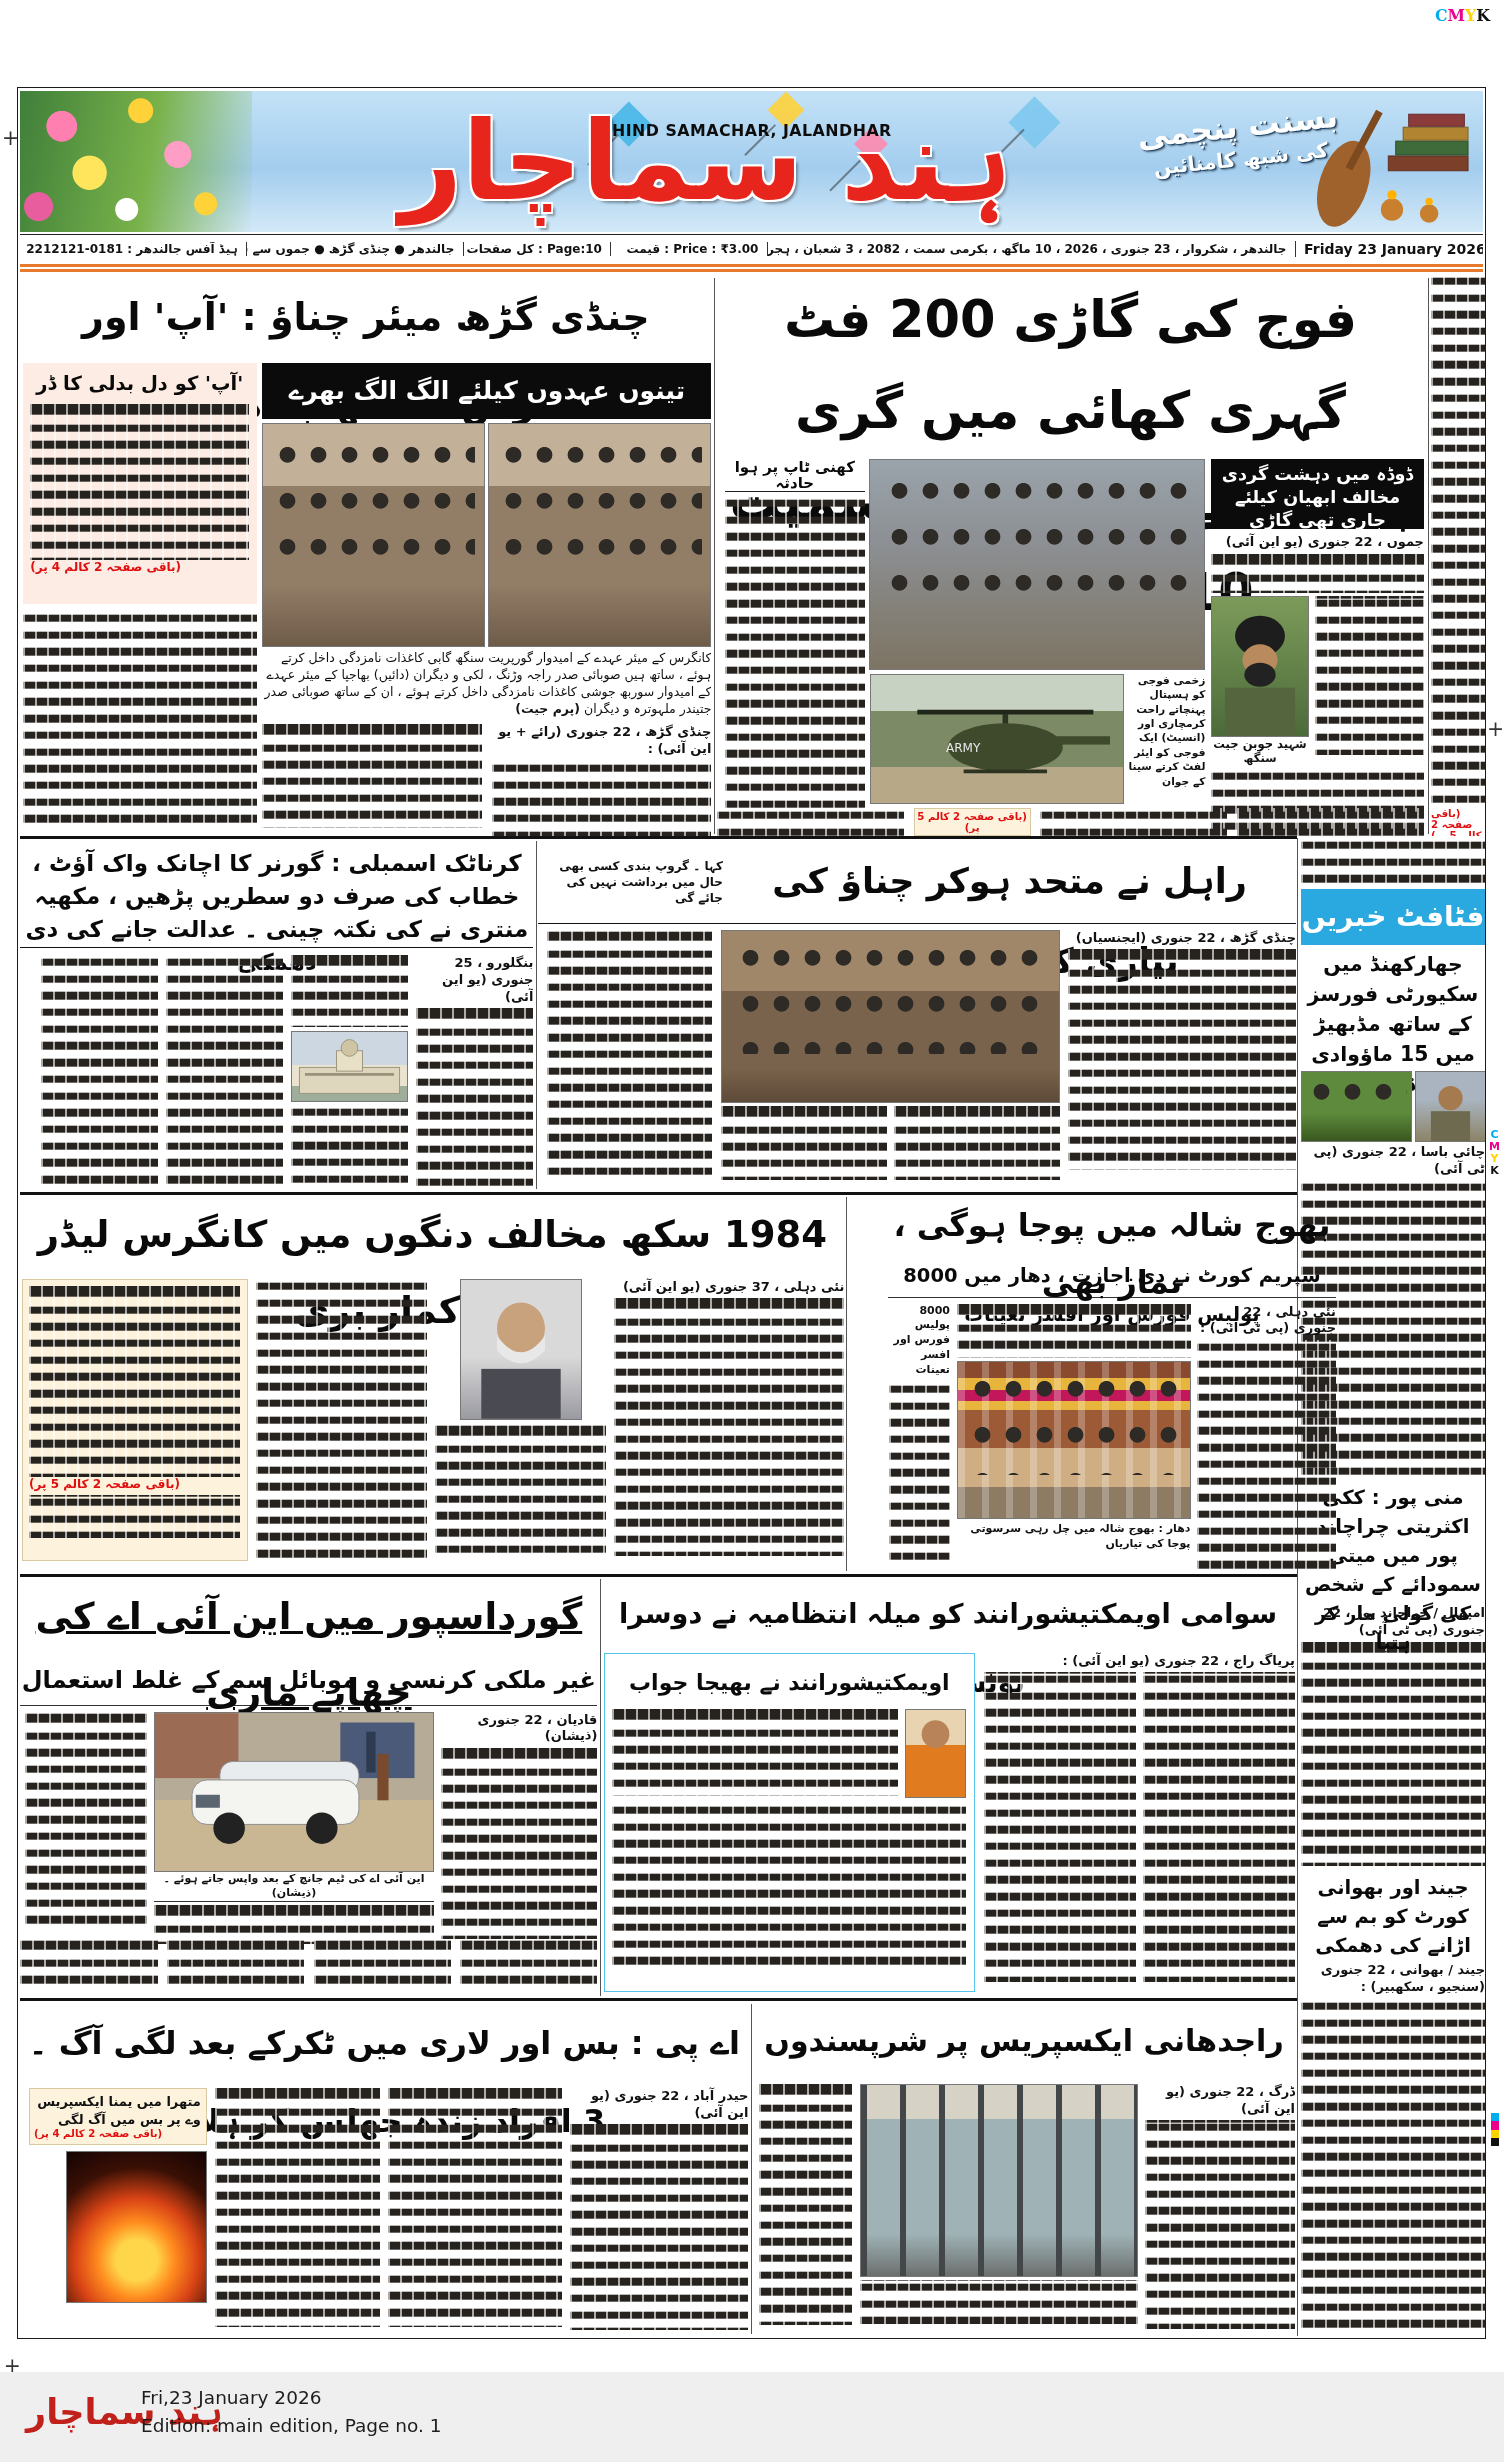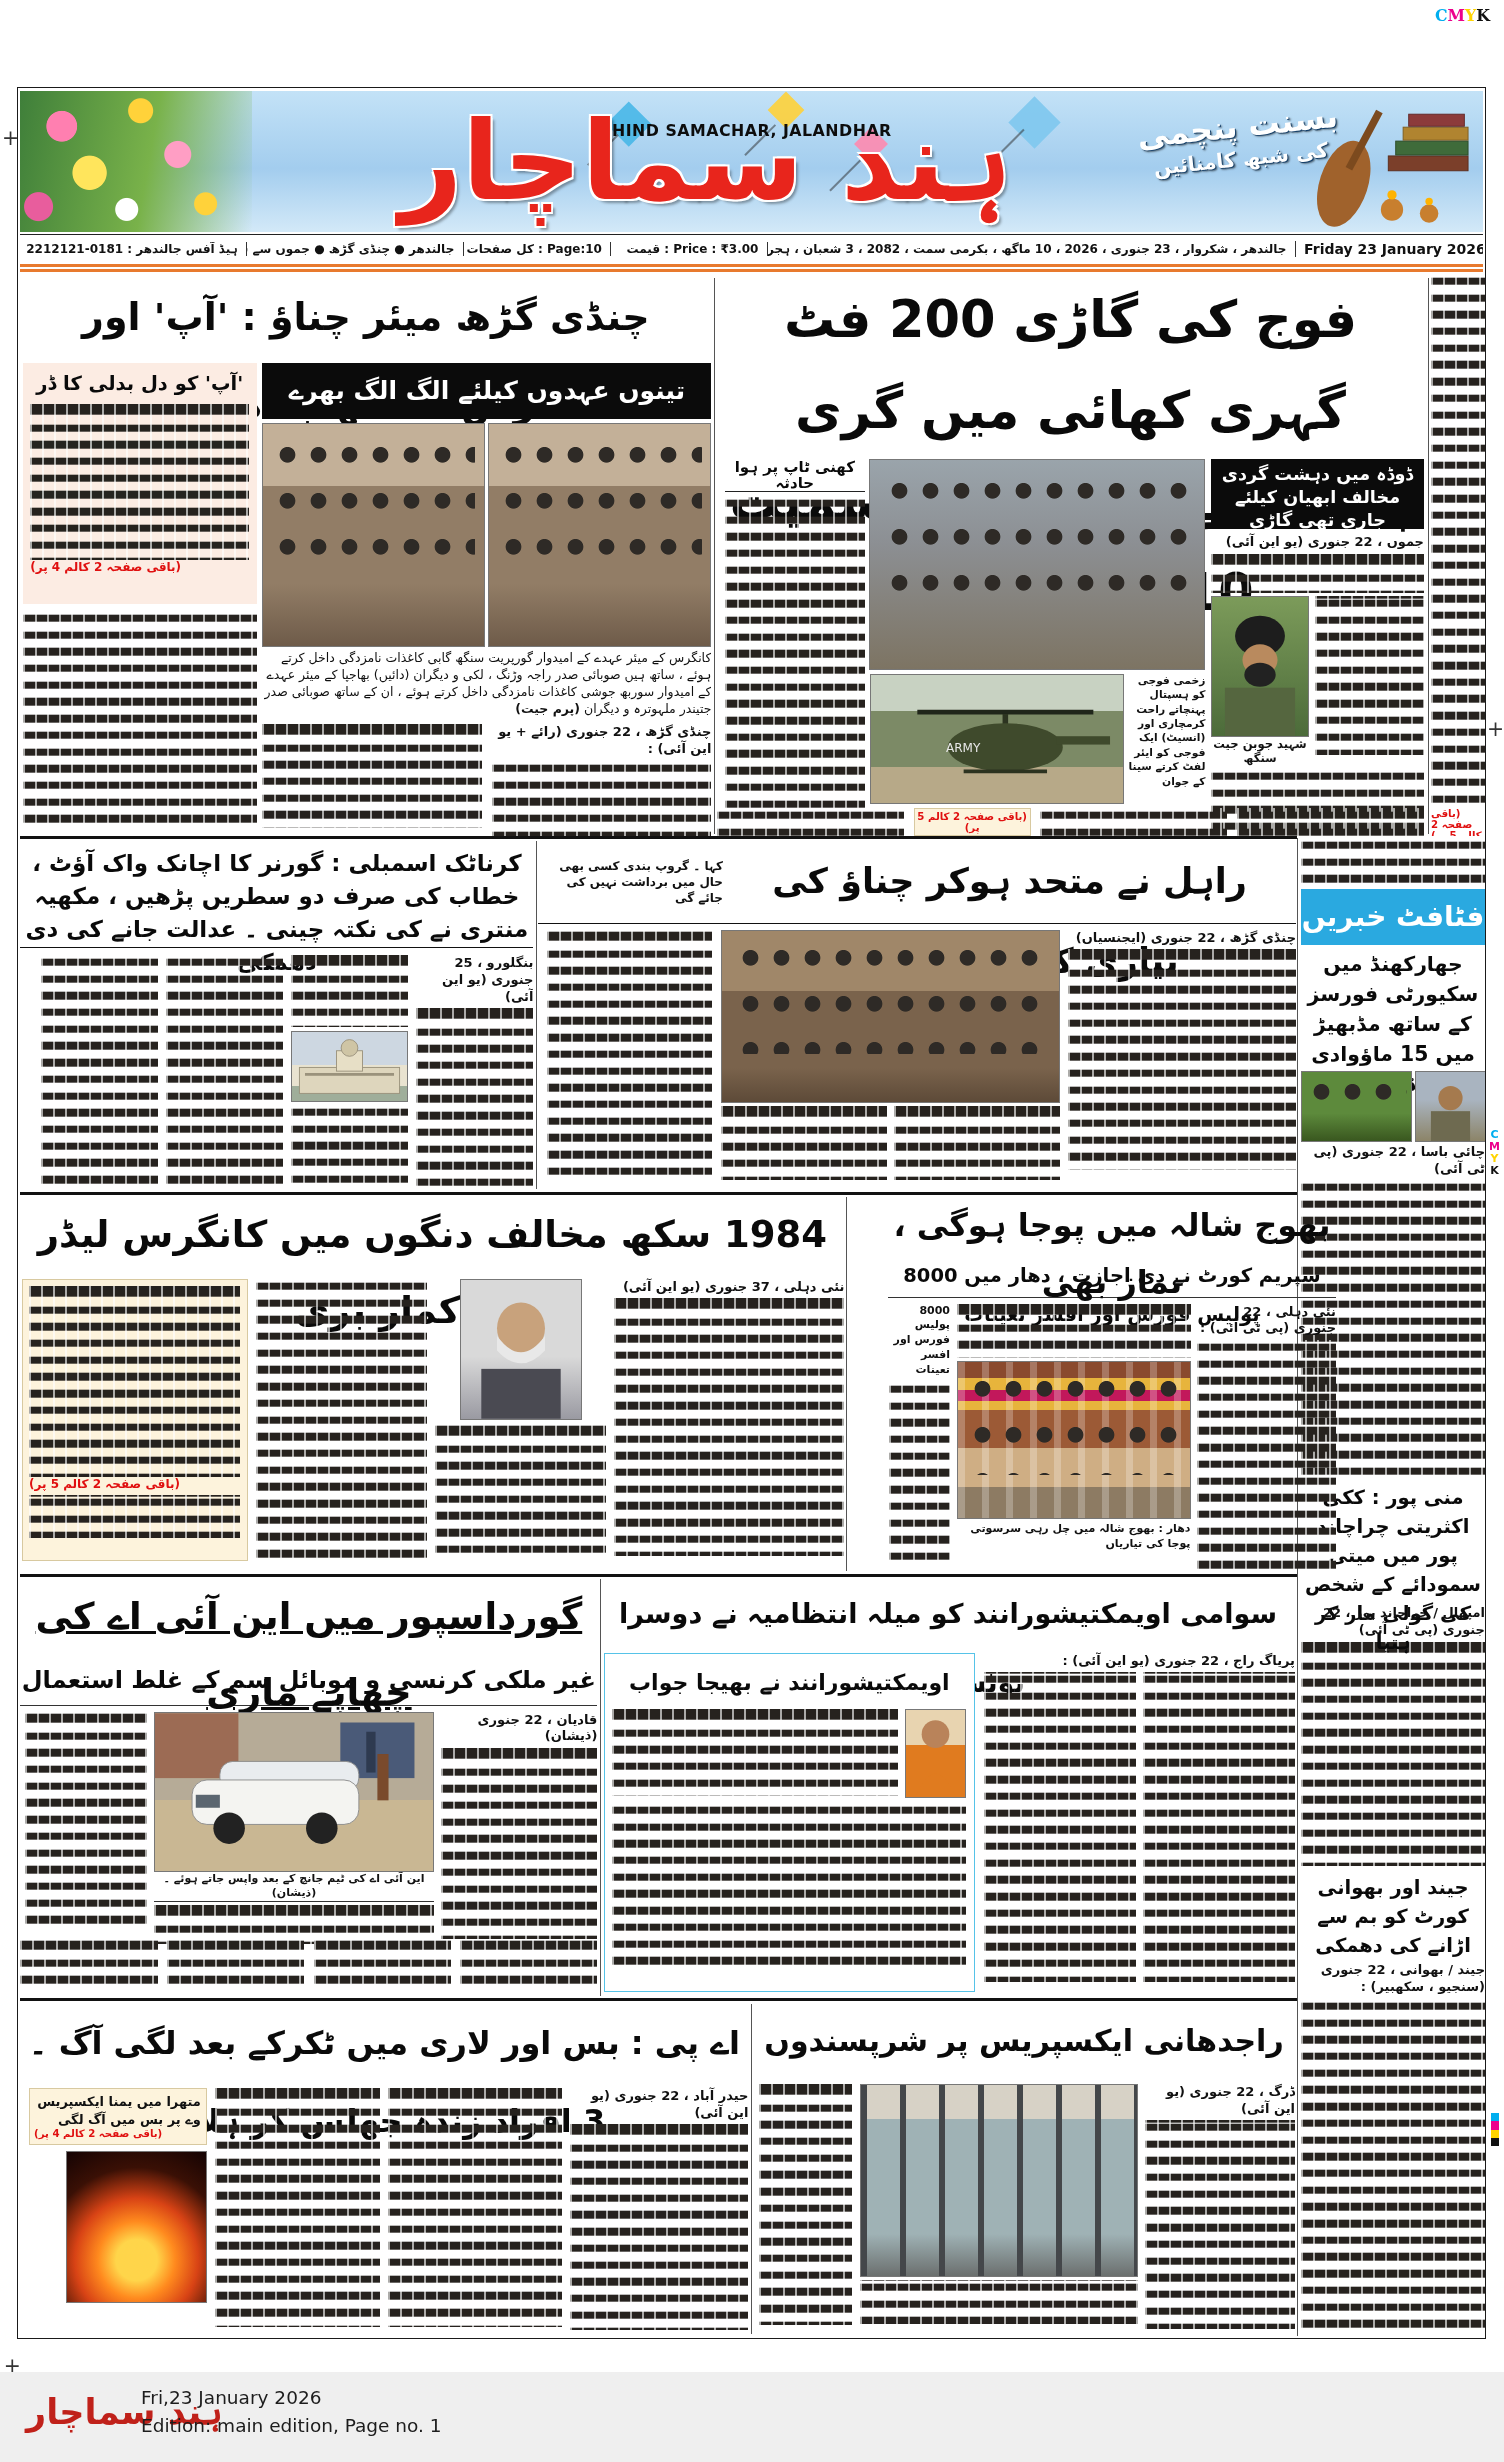--- a/index.html
+++ b/index.html
@@ -171,21 +171,21 @@
     <div style="width:449px;">
       <div class="blackbar" style="height:56px;font-size:25px;line-height:56px;">تینوں عہدوں کیلئے الگ الگ بھرے پرچے</div>
       <div style="display:flex;gap:3.7px;margin-top:3.7px;">
         <div class="ph ph-group heads" style="width:221px;height:222px;"></div>
         <div class="ph ph-group heads" style="width:221px;height:222px;"></div>
       </div>
       <div class="cap" style="margin-top:3.7px;height:70px;overflow:hidden;">
         <span>کانگرس کے میئر عہدے کے امیدوار گورپریت سنگھ گابی کاغذات نامزدگی داخل کرتے ہوئے ، ساتھ ہیں صوبائی صدر راجہ وڑنگ ، لکی و دیگران (دائیں) بھاجپا کے میئر عہدے کے امیدوار سوربھ جوشی کاغذات نامزدگی داخل کرتے ہوئے ، ان کے ساتھ صوبائی صدر جتیندر ملہوترہ و دیگران</span>
         <span style="font-weight:bold;">(پرم جیت)</span>
       </div>
-      <div style="display:flex;direction:rtl;gap:9.3px;margin-top:3.7px;height:108px;justify-content:flex-end;">
+      <div style="display:flex;direction:rtl;gap:9.3px;margin-top:3.7px;height:108px;">
         <div style="flex:1;">
           <div class="dl">چنڈی گڑھ ، 22 جنوری (رائے + یو این آئی) :</div>
           <div class="gk" style="height:80px;"></div>
         </div>
         <div class="gk" style="flex:1;height:104px;"></div>
       </div>
     </div>
     <div style="width:234px;">
       <div class="pinkbox" style="height:226px;">
         <div class="hl" style="font-size:19.5px;line-height:28px;">'آپ' کو دل بدلی کا ڈر</div>

